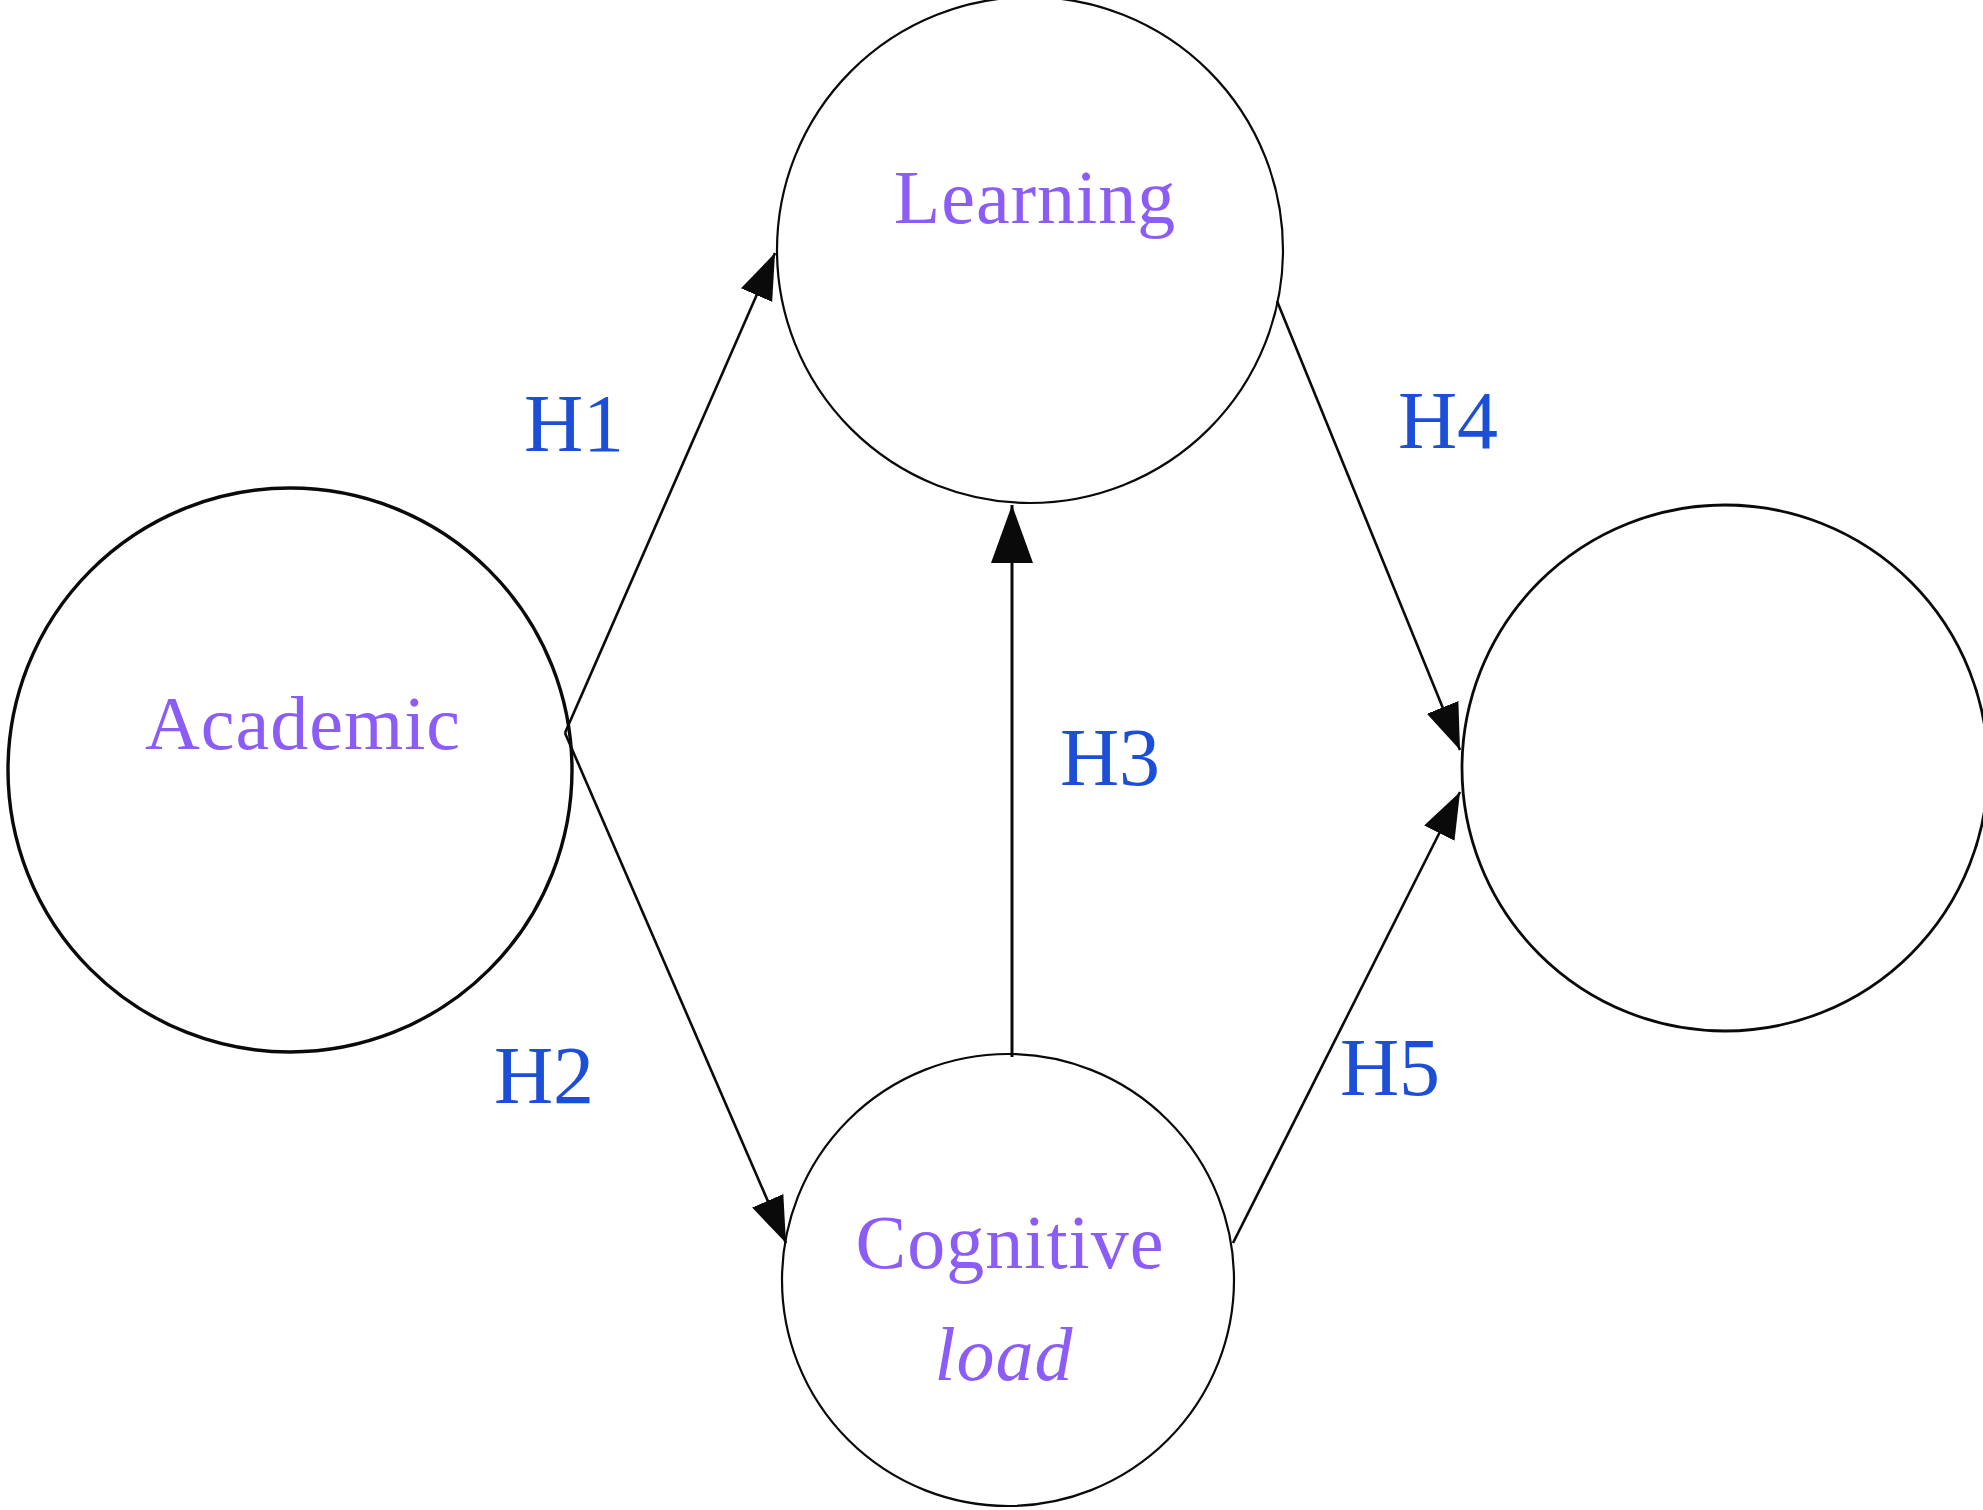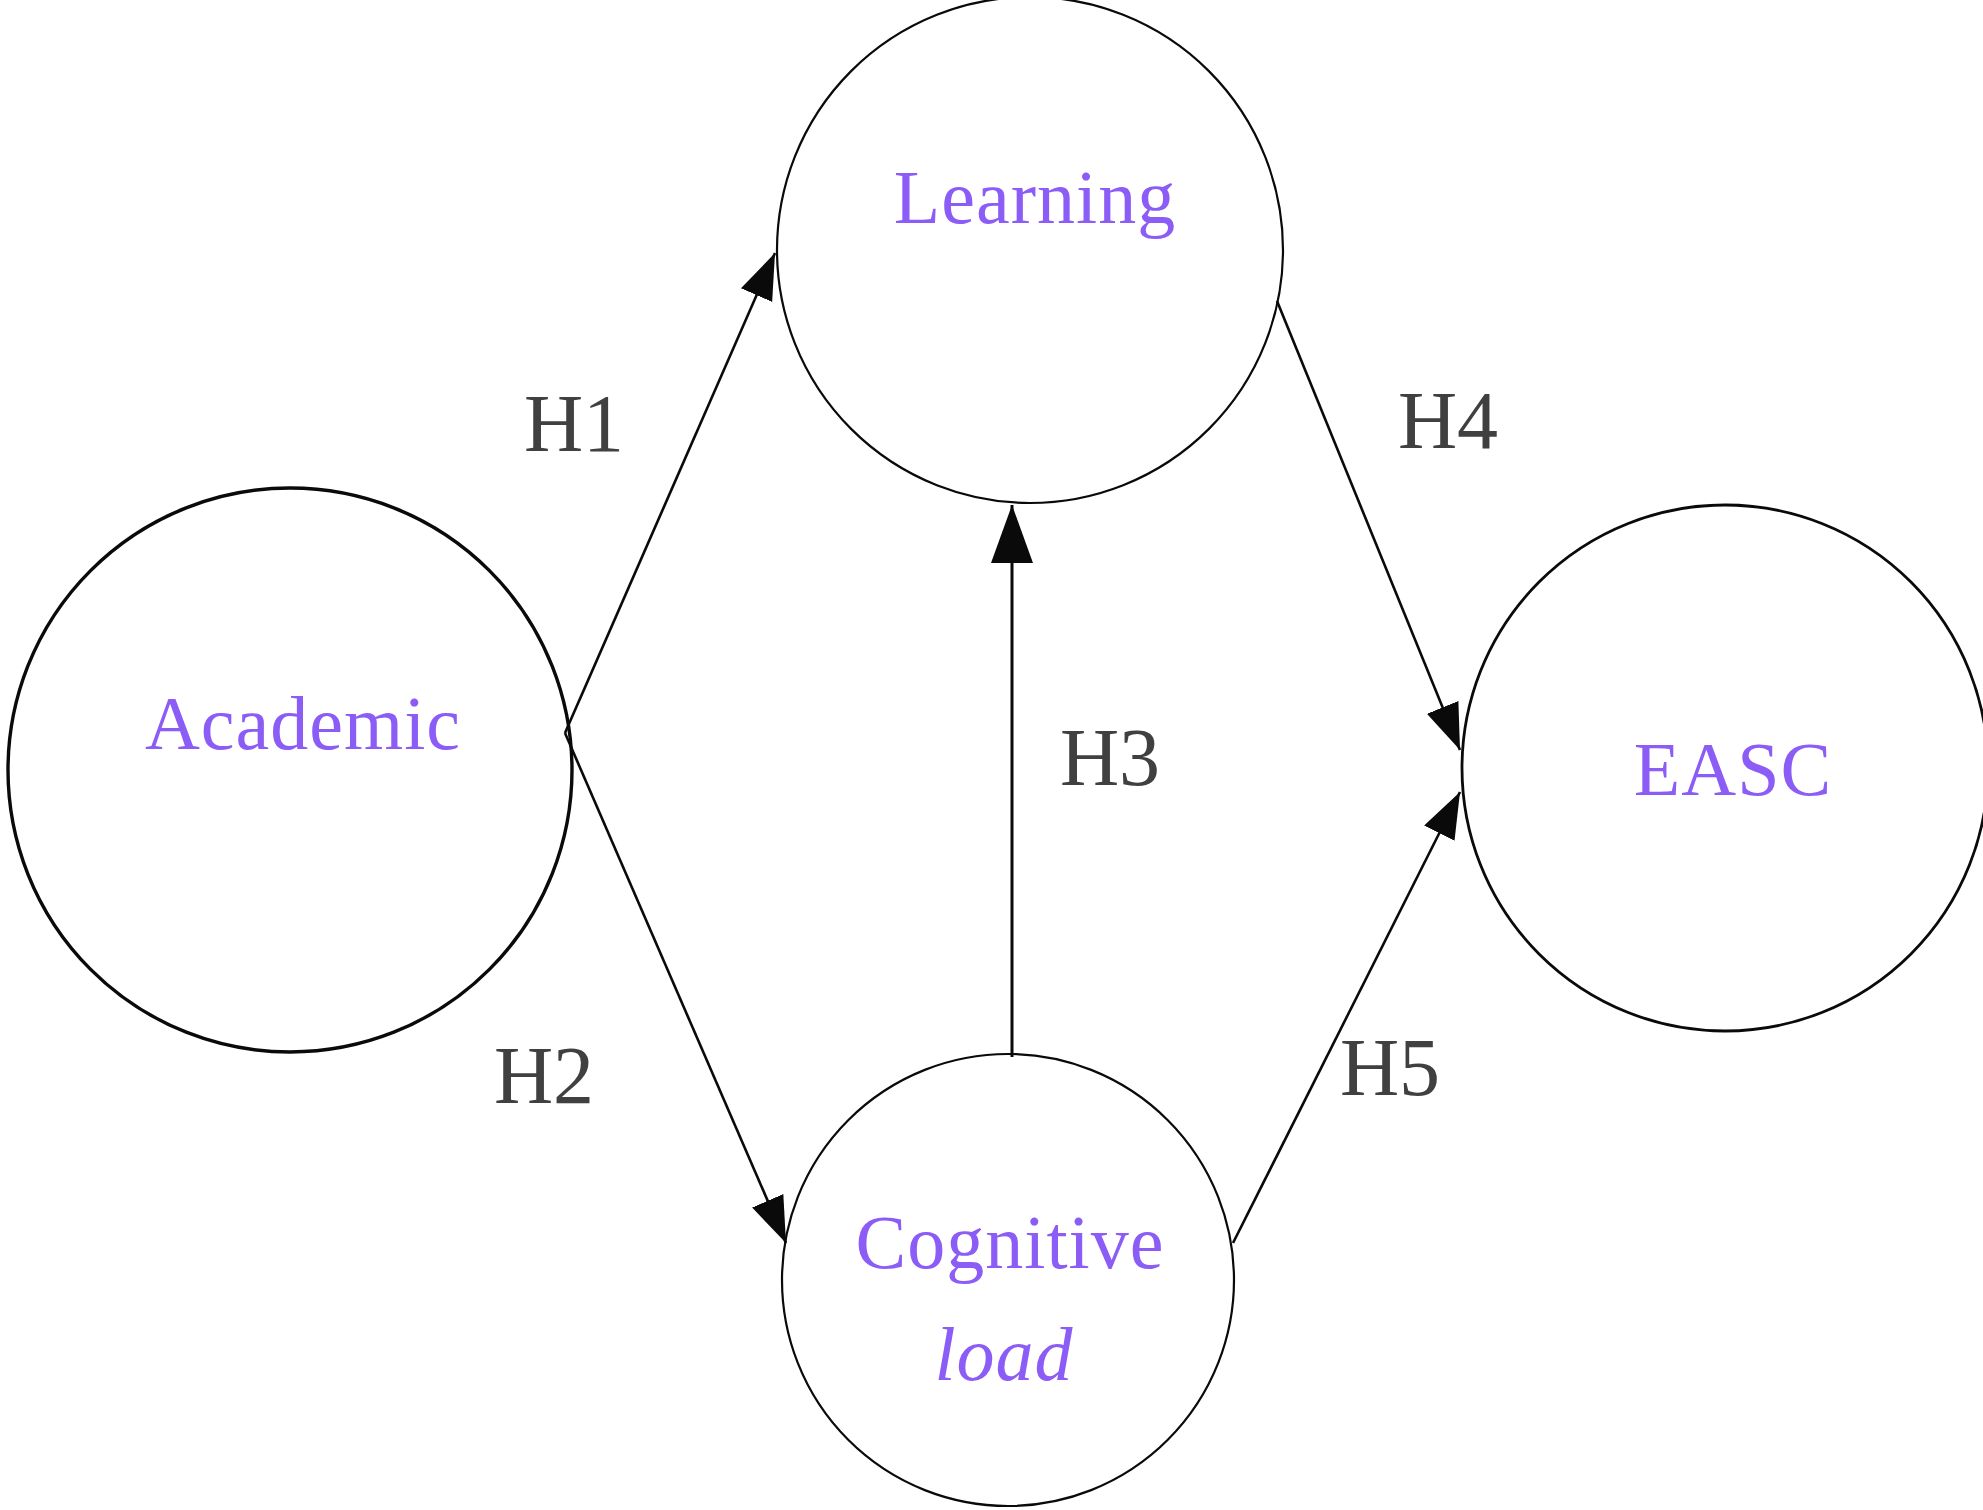--- a/index.html
+++ b/index.html
@@ -31,21 +31,21 @@
     white-space: nowrap;
     letter-spacing: 1px;
     color: #8b5cf6;
   }
   .edge-label {
     position: absolute;
     transform: translate(-50%, -50%);
     font-size: 82px;
     line-height: 1;
     white-space: nowrap;
-    color: #404040;
+    color: #1d4ed8;
   }
 </style>
 </head>
 <body>
 
 <div class="canvas">
 
   <svg class="diagram-svg" viewBox="0 0 1983 1510">
     <defs>
       <marker id="arrow" markerUnits="userSpaceOnUse" markerWidth="48" markerHeight="36" refX="46" refY="17" orient="auto">
@@ -68,21 +68,20 @@
     <line x1="1233" y1="1243" x2="1460" y2="792" stroke="#0a0a0a" stroke-width="2.6" marker-end="url(#arrow)"></line>
   </svg>
 
   <div class="node-line" style="left:303px; top:723px;">Academic</div>
 
   <div class="node-line" style="left:1035px; top:197px;">Learning</div>
 
   <div class="node-line" style="left:1010px; top:1242px;">Cognitive</div>
   <div class="node-line" style="left:1004px; top:1354px;font-style:italic;">load</div>
 
-  <div class="node-line" style="left:1733px; top:769px;">EASC</div>
 
   <div class="edge-label" style="left:574px; top:424px;">H1</div>
   <div class="edge-label" style="left:544px; top:1076px;">H2</div>
   <div class="edge-label" style="left:1110px; top:742px;margin-top:16px;">H3</div>
   <div class="edge-label" style="left:1448px; top:421px;">H4</div>
   <div class="edge-label" style="left:1390px; top:1068px;">H5</div>
 
 </div>
 
 </body></html>

